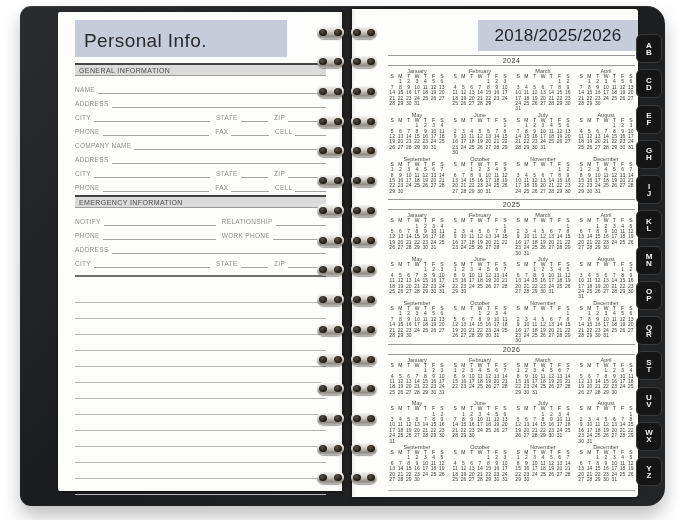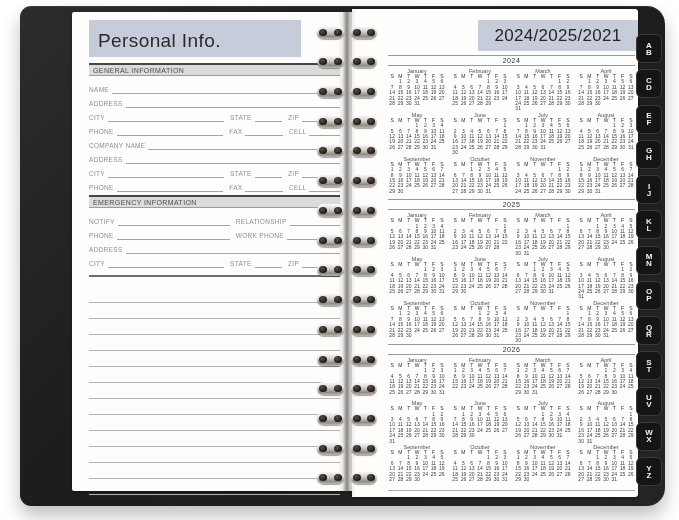--- a/index.html
+++ b/index.html
@@ -5,21 +5,21 @@
   html,body{margin:0;padding:0;background:#fff;}
   .scene{position:relative;width:679px;height:520px;overflow:hidden;
          font-family:"Liberation Sans",sans-serif;background:#fff;}
   
   .cover{position:absolute;left:20px;top:6px;width:645px;height:500px;
          border-radius:11px 18px 18px 11px;
          background:linear-gradient(135deg,#2b2c2e 0%,#1b1c1e 45%,#242527 100%);
          box-shadow:0 10px 18px rgba(0,0,0,.25), inset 0 1px 1px rgba(255,255,255,.08);}
   
   .page{position:absolute;background:#fdfdfc;box-shadow:0 1px 3px rgba(0,0,0,.35);box-sizing:border-box;}
-  .left-page{left:72px;top:12px;width:284px;height:479px;border-radius:2px 0 0 2px;}
+  .left-page{left:58px;top:12px;width:284px;height:479px;border-radius:2px 0 0 2px;}
   .right-page{left:352px;top:9px;width:286px;height:488px;border-radius:0 3px 3px 0;}
   .lp-inner{padding:0 16px 0 17px;}
   
   .title-block{margin:8px 0 0 0;width:212px;height:37px;background:var(--highlight,#c6ccda);
                display:flex;align-items:flex-end;box-sizing:border-box;padding:0 0 5px 9px;}
   .title-block span{font-size:19px;letter-spacing:.4px;color:var(--title-text,#2b2b2e);}
   .sec-bar{height:13px;background:var(--secbar-bg,#dbdbdb);border-top:2px solid #454545;
            border-bottom:1px solid #9c9c9c;display:flex;align-items:center;padding-left:4px;
            box-sizing:border-box;font-size:7px;letter-spacing:.4px;color:#4c4c4c;}
   .sec-bar.first{margin-top:6px;}
@@ -221,21 +221,21 @@
           <div class="rline"></div>
           <div class="rline"></div>
           <div class="rline"></div>
           <div class="rline"></div>
         </div>
     </div>
   </div>
 
   <div class="page right-page">
     <div class="rp-header">
-      <span>2024/2025/2021</span>
+      <span>2018/2025/2026</span>
     </div>
     <div class="rp-content">
       <div id="years">
           <div class="year">
             <div class="year-label">2024</div>
             <div class="months-grid">
               <div class="month">
                 <div class="month-name">January</div>
                 <div class="month-grid">
                   <span class="dcell dow">S</span>

